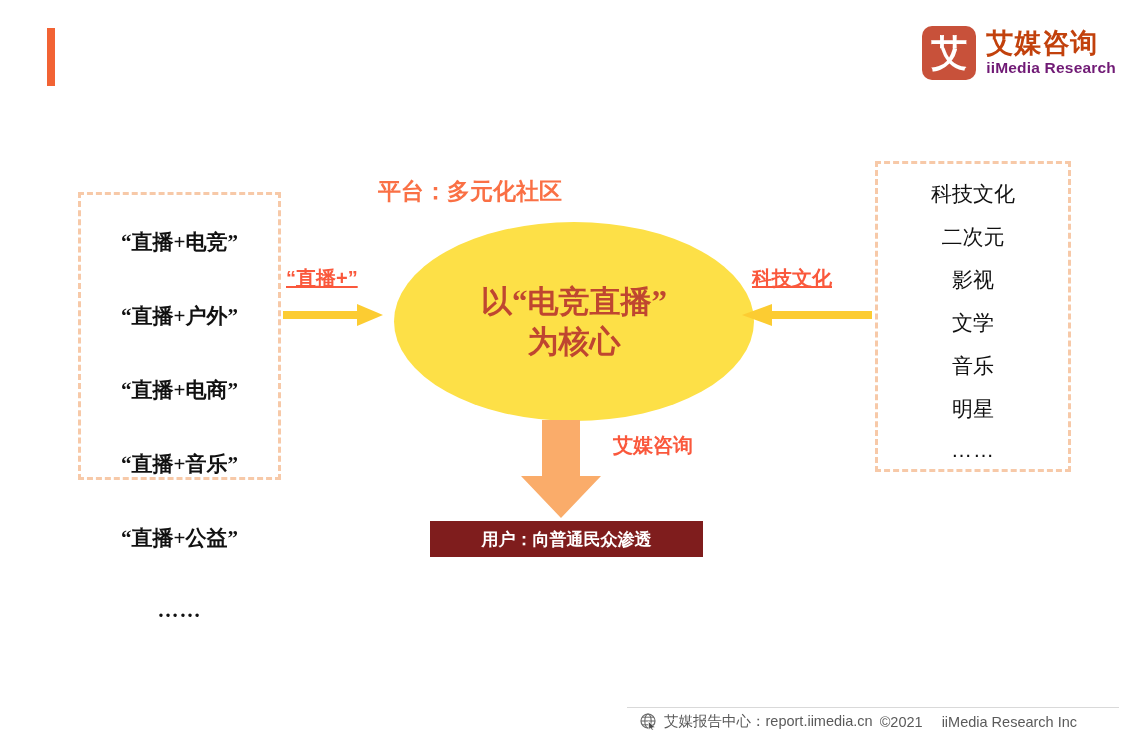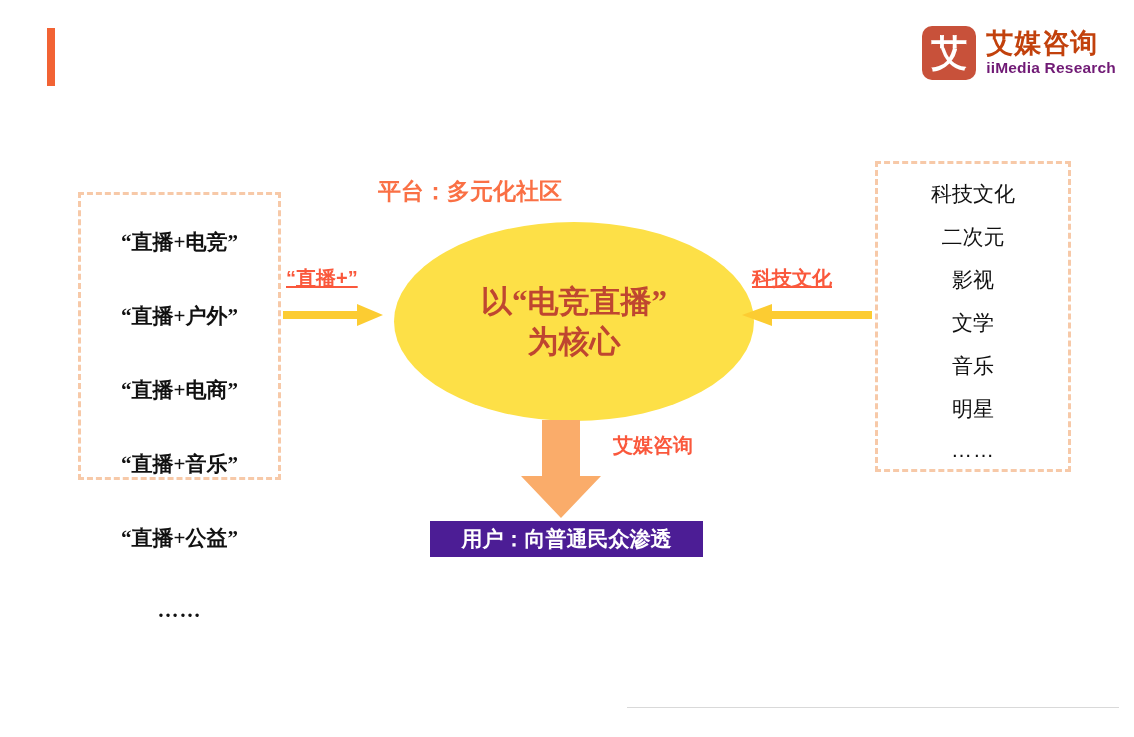--- a/index.html
+++ b/index.html
@@ -194,23 +194,23 @@
     white-space: nowrap;
   }
 
   
   #user-banner {
     position: absolute;
     left: 430px;
     top: 521px;
     width: 273px;
     height: 36px;
-    background: #4c1d95;
+    background: #7f1d1d;
     color: #ffffff;
-    font-size: 21px;
+    font-size: 17px;
     font-weight: bold;
     display: flex;
     align-items: center;
     justify-content: center;
     white-space: nowrap;
   }
 
   
   #footer-rule {
     position: absolute;
@@ -293,14 +293,28 @@
   <div id="down-arrow-wrap">
     <svg width="80" height="98" viewBox="0 0 80 98">
       <polygon points="21,0 59,0 59,56 80,56 40,98 0,56 21,56" fill="#FAAC6A"></polygon>
     </svg>
   </div>
   <div id="output-label">艾媒咨询</div>
 
   <div id="user-banner">用户：向普通民众渗透</div>
 
   <div id="footer-rule"></div>
+  <div id="footer">
+    <svg id="footer-globe-icon" width="17" height="17" viewBox="0 0 17 17">
+      <circle cx="8" cy="8" r="7" fill="none" stroke="#6a6a6a" stroke-width="1.2"></circle>
+      <ellipse cx="8" cy="8" rx="3.2" ry="7" fill="none" stroke="#6a6a6a" stroke-width="1.1"></ellipse>
+      <line x1="1" y1="8" x2="15" y2="8" stroke="#6a6a6a" stroke-width="1.1"></line>
+      <line x1="2" y1="4.2" x2="14" y2="4.2" stroke="#6a6a6a" stroke-width="1"></line>
+      <line x1="2" y1="11.8" x2="14" y2="11.8" stroke="#6a6a6a" stroke-width="1"></line>
+      <polygon points="8.4,8.4 15.2,14.4 12.2,14.8 13.4,17 11.9,17.4 10.8,15.2 8.8,16.4" fill="#4a4a4a" stroke="#ffffff" stroke-width="0.7"></polygon>
+    </svg>
+    <span>艾媒报告中心：report.iimedia.cn</span>
+    <span>©2021</span>
+    <span class="footer-sep"></span>
+    <span>iiMedia Research  Inc</span>
+  </div>
 
 </div>
 
 </body></html>

